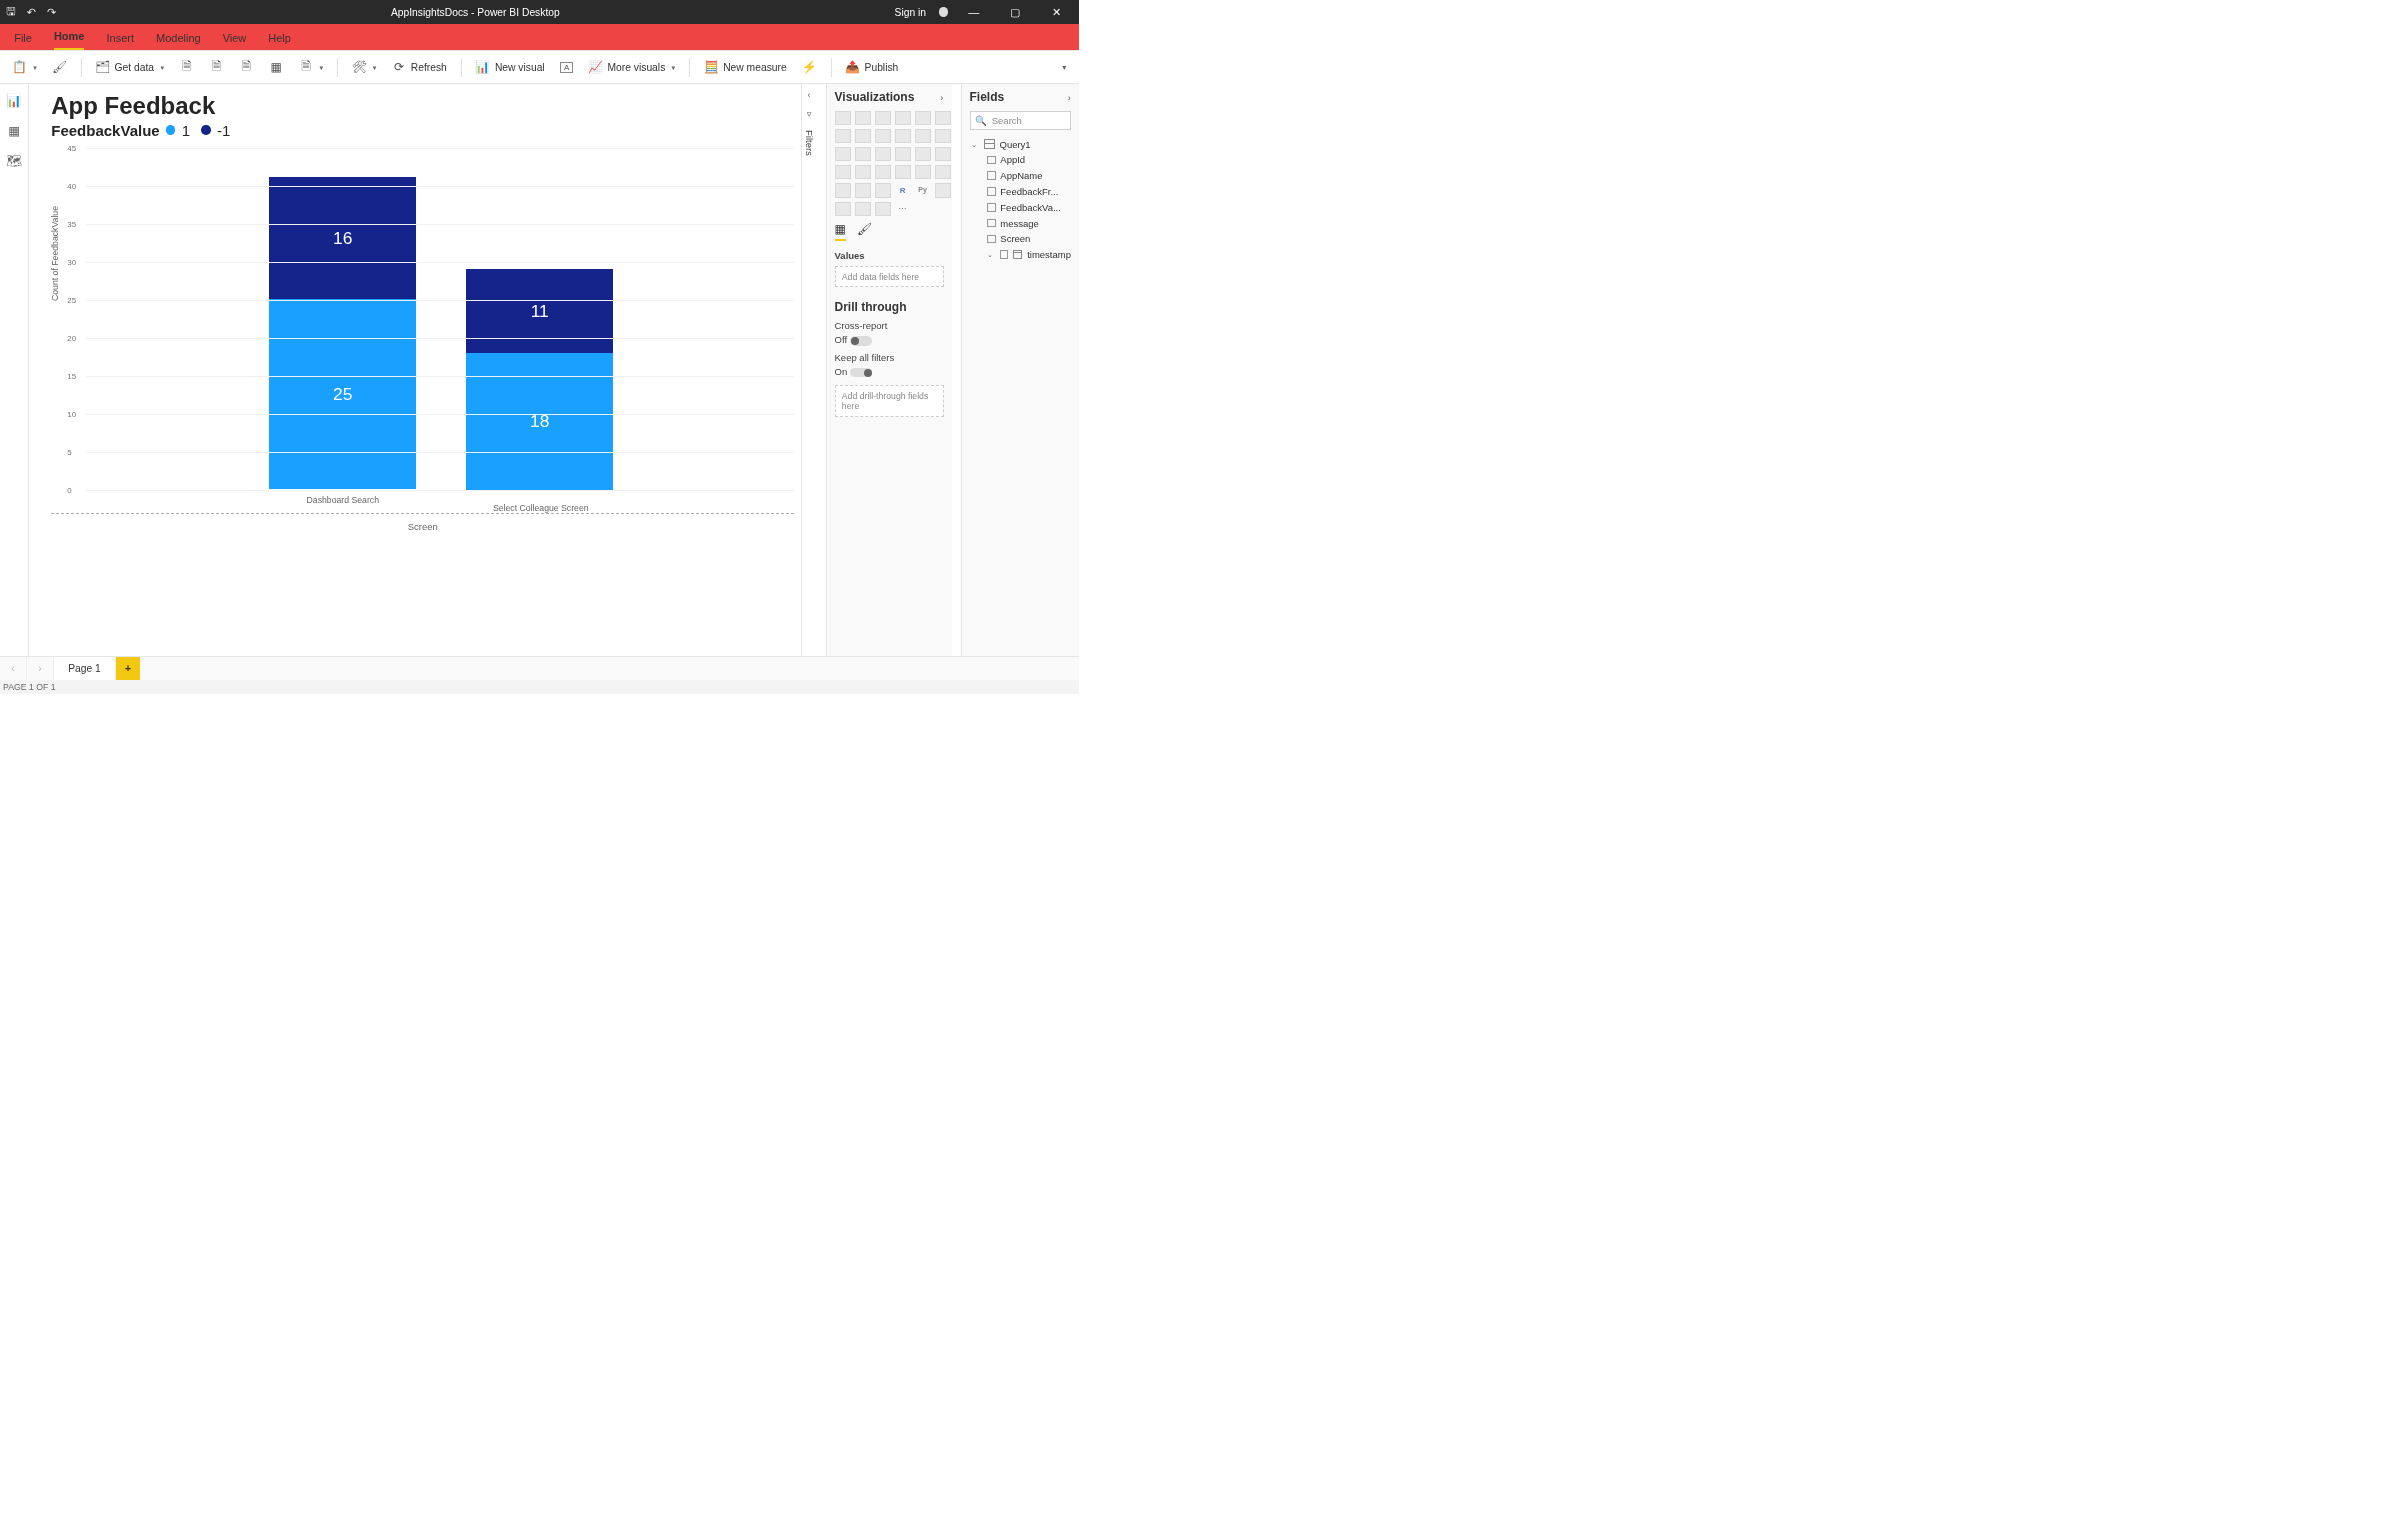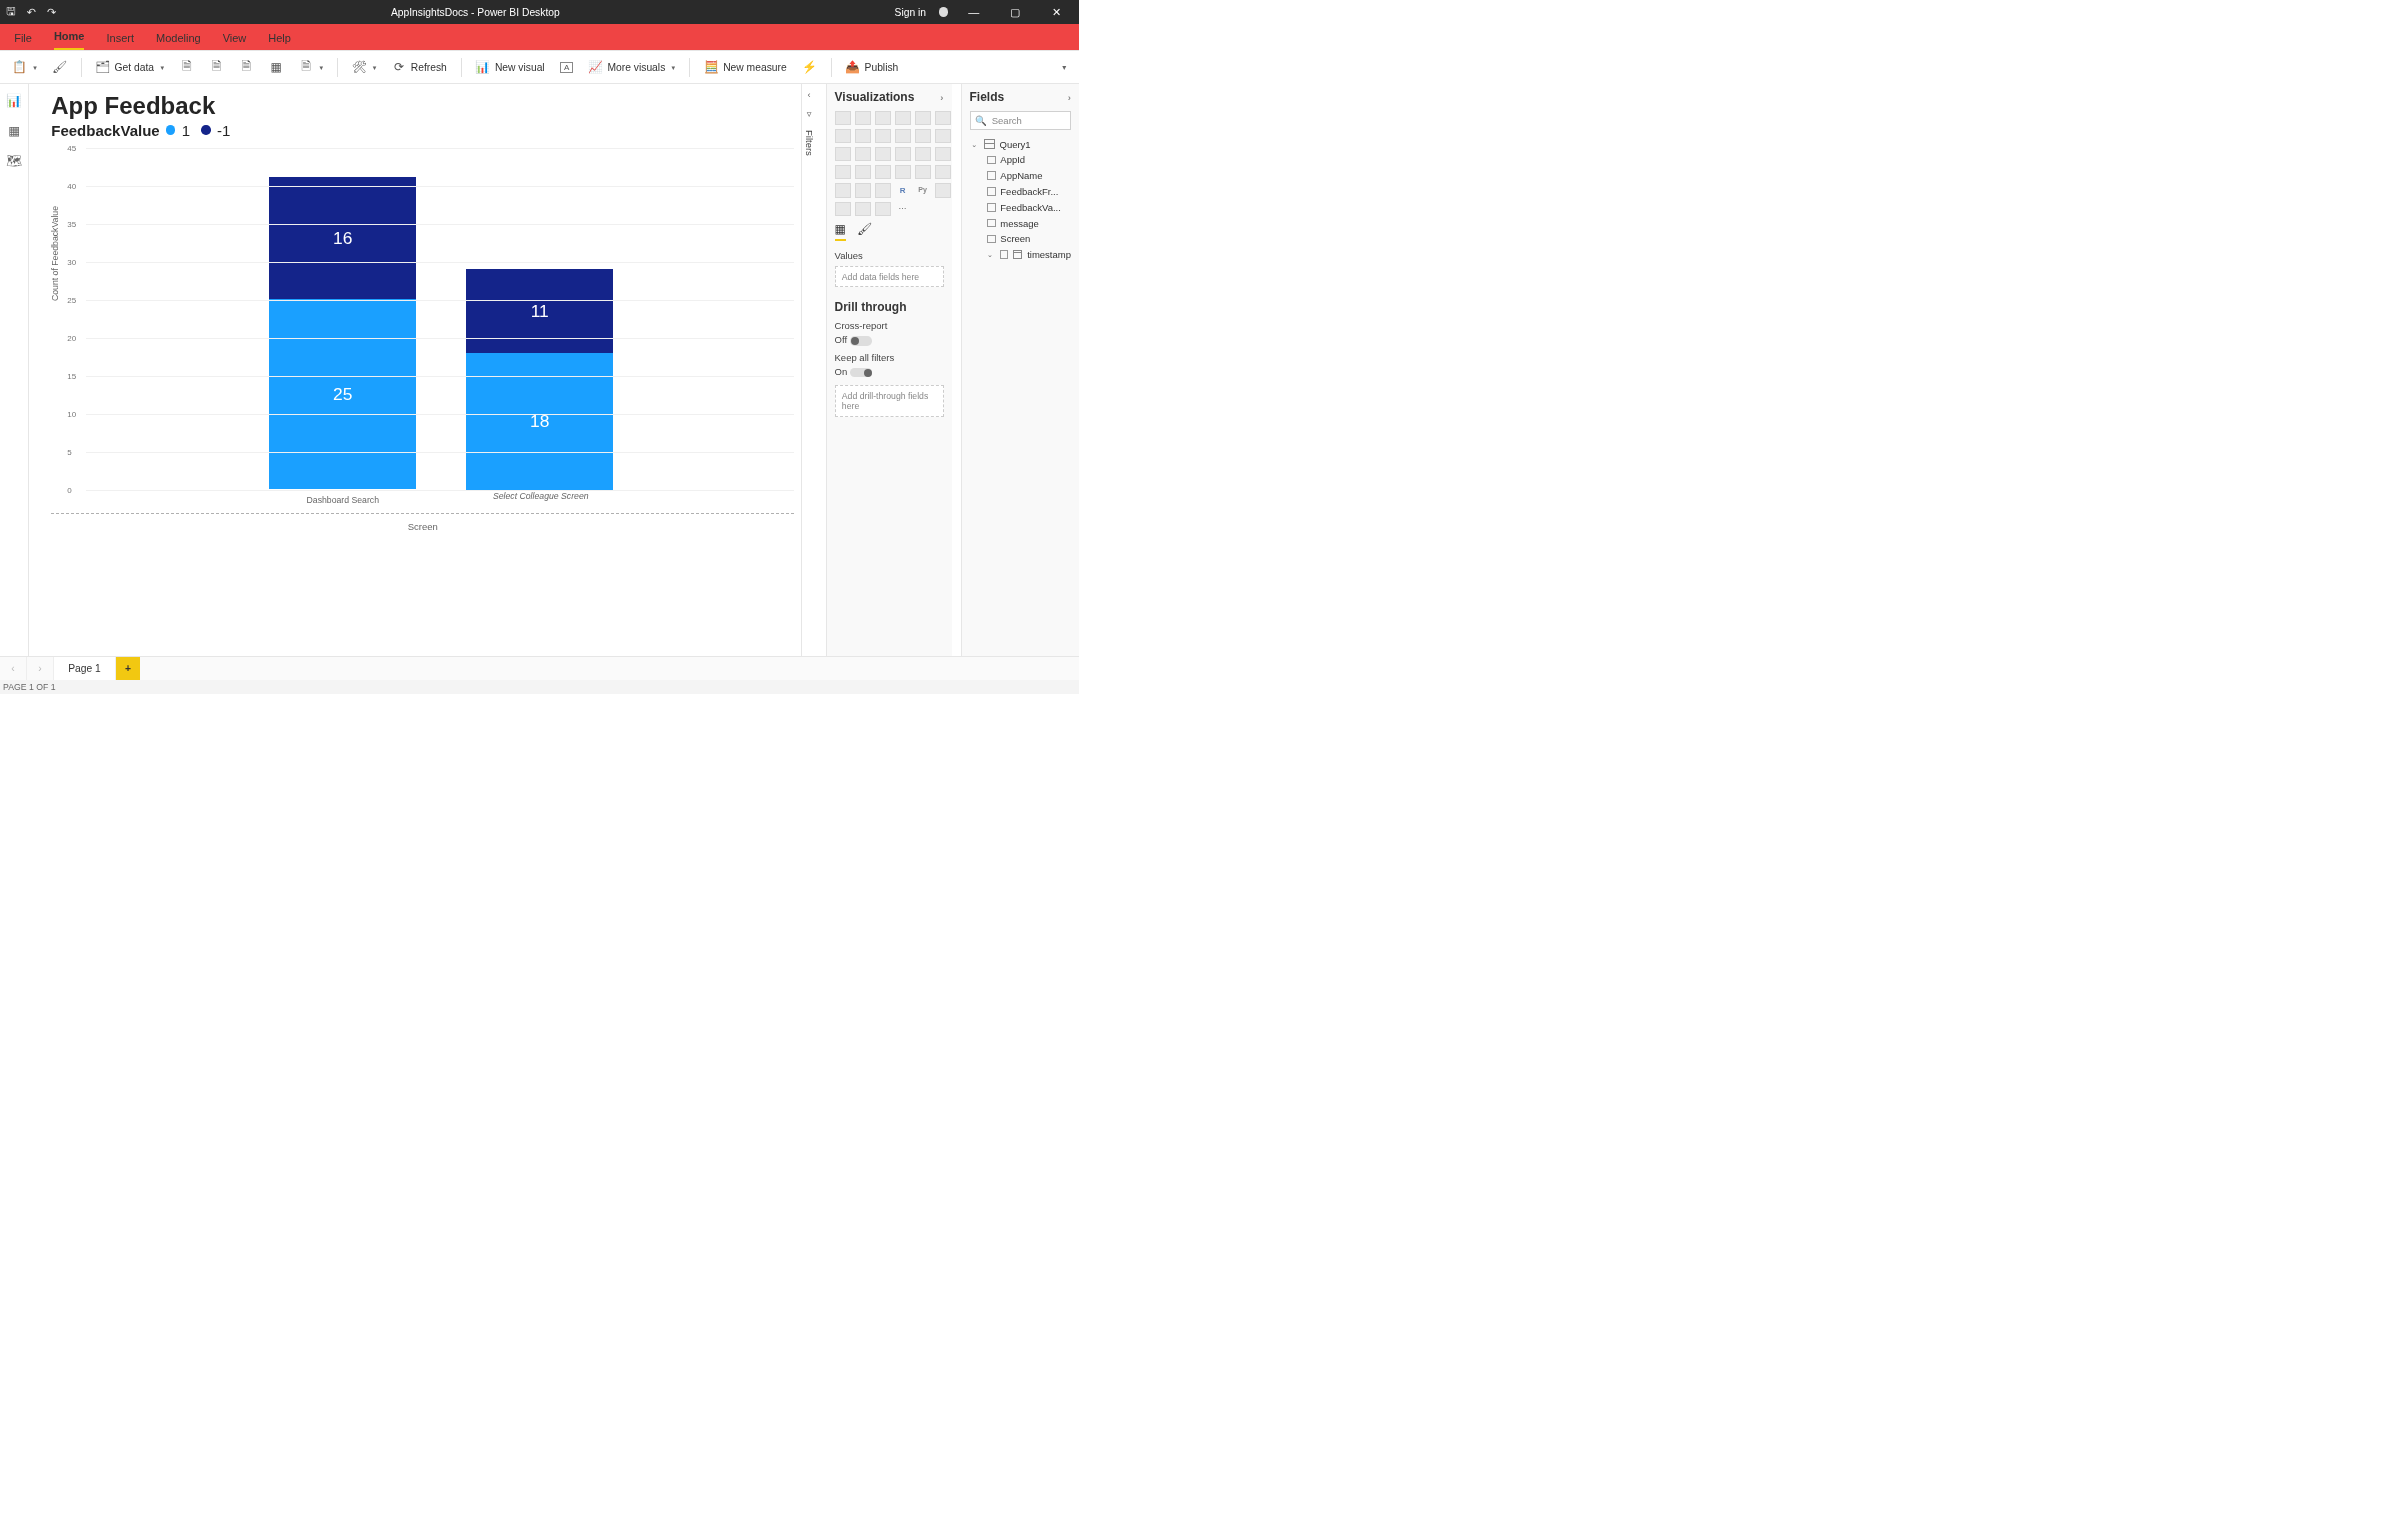--- a/index.html
+++ b/index.html
@@ -63,21 +63,21 @@
 .vizpane { width:126px; display:flex; flex-direction:column;}
 .pane-header { display:flex; align-items:center; justify-content:space-between; font-size:12px; font-weight:600; color:#333; margin-bottom:6.3px;}
 .vizgrid { display:grid; grid-template-columns:repeat(6, 16px); gap:4px 4px; margin-bottom:6.3px;}
 .vizgrid span { width:16px; height:14.2px; background:#e8e8e8; border:0.8px solid #d8d8d8; font-size:8px; display:flex; align-items:center; justify-content:center; color:#9e7e2c;}
 .vizgrid .r { color:#5b7fb7; font-weight:700; background:transparent; border:none;}
 .vizgrid .py { color:#888; font-weight:700; font-size:7.1px; background:transparent; border:none;}
 .vizgrid .dots { background:transparent; border:none; color:#666;}
 .subtabs { display:flex; gap:11px; border-bottom:1.6px solid transparent; margin-bottom:4.7px;}
 .subtabs span { padding-bottom:3.2px; font-size:12px;}
 .subtabs .sel { border-bottom:2.4px solid #f2c811;}
-.section-label { font-size:9.5px; color:#444; margin:3.2px 0;}
+.section-label { font-size:9.5px; color:#444; margin:3.2px 0;font-weight:bold;}
 .wellbox { border:0.8px dashed #ccc; background:#fff; font-size:8.7px; color:#888; padding:4.7px 6.3px; margin:1.6px 0 8px;}
 .drill-h { font-size:12px; font-weight:600; margin:4.7px 0 6.3px; color:#363636;}
 .toggle-row { font-size:9.5px; color:#444; display:flex; flex-direction:column; gap:3.2px; margin-bottom:6.3px;}
 .toggle { display:inline-block; width:22px; height:9.5px; border-radius:4.7px; background:#ddd; position:relative; vertical-align:middle; margin-left:3.2px;}
 .toggle::after { content:""; position:absolute; width:8px; height:8px; border-radius:50%; background:#666; top:0.8px; }
 .toggle.off::after { left:0.8px;}
 .toggle.on::after { right:0.8px;}
 
 
 .fieldspane { width:126px; }
@@ -241,21 +241,21 @@
         <div class="ytick" style="top: 157px;">25</div>
         <div class="ygrid" style="top: 119px;"></div>
         <div class="ytick" style="top: 119px;">30</div>
         <div class="ygrid" style="top: 81px;"></div>
         <div class="ytick" style="top: 81px;">35</div>
         <div class="ygrid" style="top: 43px;"></div>
         <div class="ytick" style="top: 43px;">40</div>
         <div class="ygrid" style="top: 4.7px;"></div>
         <div class="ytick" style="top: 4.7px;">45</div>
         <div class="catlabel" style="left: 218px; bottom: 8px;">Dashboard Search</div>
-        <div class="catlabel" style="left: 416px; bottom: 12px; font-style: italic;">Select Colleague Screen</div>
+        <div class="catlabel" style="left: 416px; bottom: 0;">Select Colleague Screen</div>
       </div>
   </div>
 
   <div class="filters-strip">
     <div class="chev">‹</div>
     <div class="chev">▿</div>
     <div class="lbl">Filters</div>
   </div>
 
   <div class="pane vizpane">

